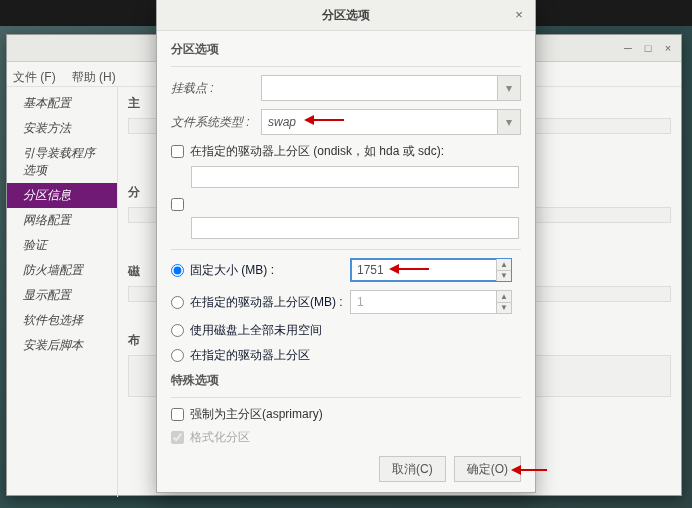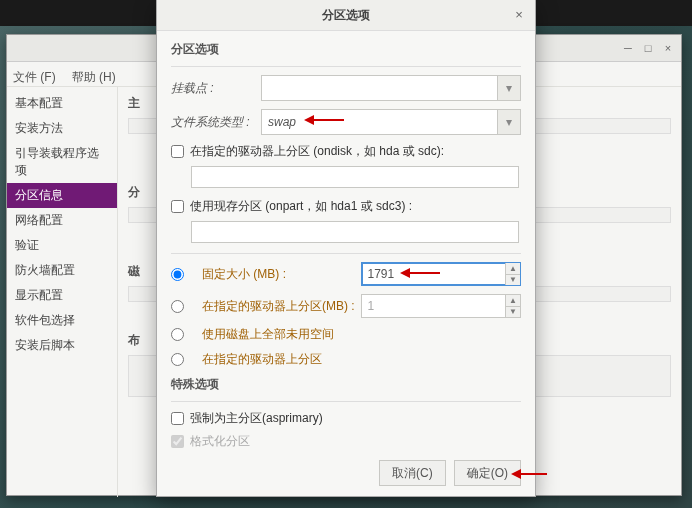--- a/index.html
+++ b/index.html
@@ -7,21 +7,21 @@
   .taskbar{position:absolute;top:0;left:0;right:0;height:26px;background:#1a1a1a;}
 
   
   .main-window{position:absolute;left:6px;top:34px;width:674px;height:460px;background:#f5f5f3;border:1px solid #999;box-shadow:0 4px 12px rgba(0,0,0,0.4);}
   .mw-titlebar{height:26px;background:#e8e8e5;border-bottom:1px solid #ccc;display:flex;align-items:center;justify-content:flex-end;padding-right:6px;}
   .mw-titlebar .wbtn{width:14px;height:14px;margin-left:6px;display:inline-flex;align-items:center;justify-content:center;font-size:11px;color:#666;}
   .mw-menubar{height:24px;display:flex;align-items:flex-end;padding-left:6px;border-bottom:1px solid #e0e0dc;}
   .mw-menubar span{margin-right:16px;color:#555;}
   .mw-body{display:flex;height:calc(100% - 50px);}
   .sidebar{width:110px;border-right:1px solid #e0e0dc;padding-top:4px;}
-  .sidebar .item{padding:4px 8px;color:#444;}
+  .sidebar .item{padding:4px 16px;color:#444;font-style:italic;}
   .sidebar .item.selected{background:#701a75;color:#fff;}
   .main-area{flex:1;padding:8px 10px;}
   .section-head{font-weight:600;color:#555;margin:0 0 6px 0;}
   .panel{background:#f0f0ee;border:1px solid #ddd;height:14px;margin-bottom:10px;}
 
   
   .dialog{position:absolute;left:156px;top:0;width:378px;background:#f7f7f5;border-left:1px solid #aaa;border-right:1px solid #aaa;border-bottom:1px solid #aaa;box-shadow:0 6px 20px rgba(0,0,0,0.35);}
   .dlg-titlebar{height:30px;background:#efefec;display:flex;align-items:center;justify-content:center;position:relative;border-bottom:1px solid #ddd;}
   .dlg-titlebar .title{font-weight:600;color:#444;}
   .dlg-titlebar .close{position:absolute;right:8px;top:6px;width:16px;height:16px;display:flex;align-items:center;justify-content:center;font-size:13px;color:#666;cursor:pointer;}
@@ -31,21 +31,21 @@
   .row{display:flex;align-items:center;margin-bottom:8px;}
   .row .label{width:90px;color:#555;font-style:italic;}
   .combo{flex:1;display:flex;height:24px;border:1px solid #c8c8c4;background:#fff;}
   .combo .txt{flex:1;padding:0 6px;display:flex;align-items:center;color:#555;position:relative;font-style:italic;}
   .combo .drop{width:22px;background:#ebebe7;border-left:1px solid #c8c8c4;display:flex;align-items:center;justify-content:center;color:#888;}
   .check-row{display:flex;margin-bottom:6px;}
   .check-row input[type="checkbox"],.radio-row input[type="radio"]{margin:0 6px 0 0;}
   .field-indent{margin-left:20px;margin-bottom:10px;}
   .field-indent .text-input{width:326px;height:20px;border:1px solid #c8c8c4;background:#fff;}
   .radio-row{display:flex;align-items:center;margin-bottom:8px;}
-  .radio-row .radio-label{color:#a16207;margin-left:12px;}
+  .radio-row .radio-label{color:#0f172a;}
   .spin{display:flex;width:160px;height:22px;border:1px solid #c8c8c4;background:#fff;}
   .spin.focused{border:1px solid #4a90d9;box-shadow:0 0 0 1px #4a90d9 inset;}
   .spin .val{flex:1;padding:0 6px;display:flex;align-items:center;color:#555;position:relative;}
   .spin .spin-btns{width:14px;display:flex;flex-direction:column;border-left:1px solid #c8c8c4;}
   .spin .spin-btns div{flex:1;display:flex;align-items:center;justify-content:center;font-size:8px;color:#777;background:#f0f0ee;}
   .spin .spin-btns div:first-child{border-bottom:1px solid #c8c8c4;}
   .disabled{color:#aaa;}
   .disabled .val{color:#aaa;}
   .btn-row{display:flex;justify-content:flex-end;margin-top:10px;}
   .btn{height:24px;padding:0 12px;background:#f0f0ee;border:1px solid #c8c8c4;display:flex;align-items:center;color:#555;margin-left:8px;cursor:pointer;position:relative;}
@@ -137,34 +137,33 @@
       <div class="check-row">
         <input type="checkbox" style="">
         <span>在指定的驱动器上分区 (ondisk，如 hda 或 sdc):</span>
       </div>
       <div class="field-indent">
           <div class="text-input"></div>
         </div>
 
       <div class="check-row">
         <input type="checkbox" style="">
-        <span>使用现存分区 (onpart，如 hda1 或 sdc3) :</span>
       </div>
       <div class="field-indent">
           <div class="text-input"></div>
         </div>
 
       <div class="hr"></div>
 
       <div class="radio-row">
         <input type="radio" name="sz" checked="" style="">
         <span class="radio-label" style="width:160px">固定大小 (MB) :</span>
         <div class="spin focused">
           <div class="val">
-            <span>1791</span>
+            <span>1751</span>
             <span class="arrow-red" style="left:38px;top:3px;">
               <svg width="42" height="14">
                   <line x1="40" y1="7" x2="6" y2="7" stroke="#cc0000" stroke-width="2"></line>
                   <polygon points="0,7 10,2 10,12" fill="#cc0000"></polygon>
                 </svg>
             </span>
           </div>
           <div class="spin-btns">
               <div>▲</div>
               <div>▼</div>

